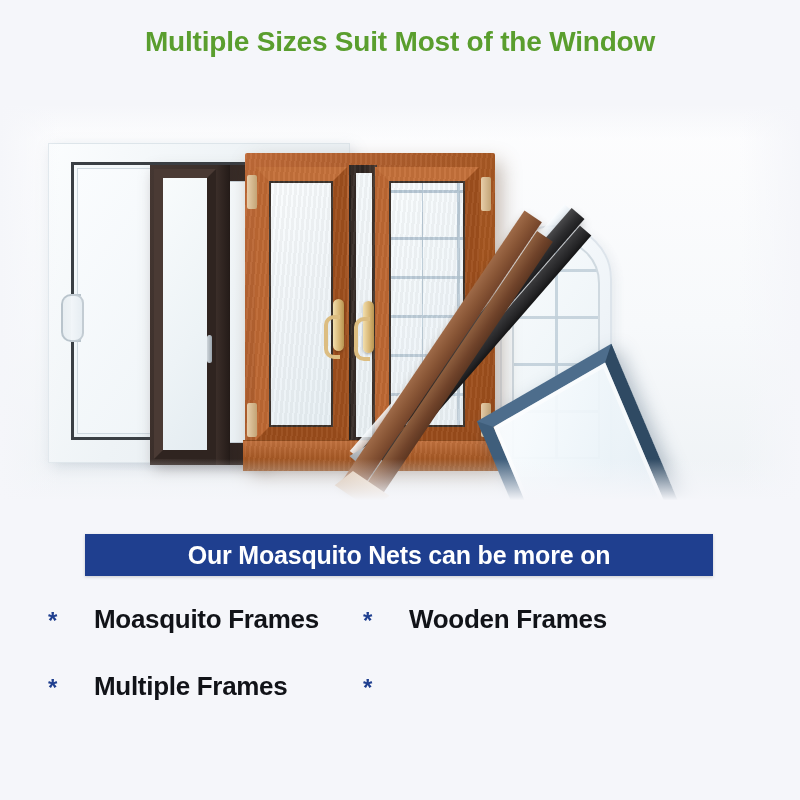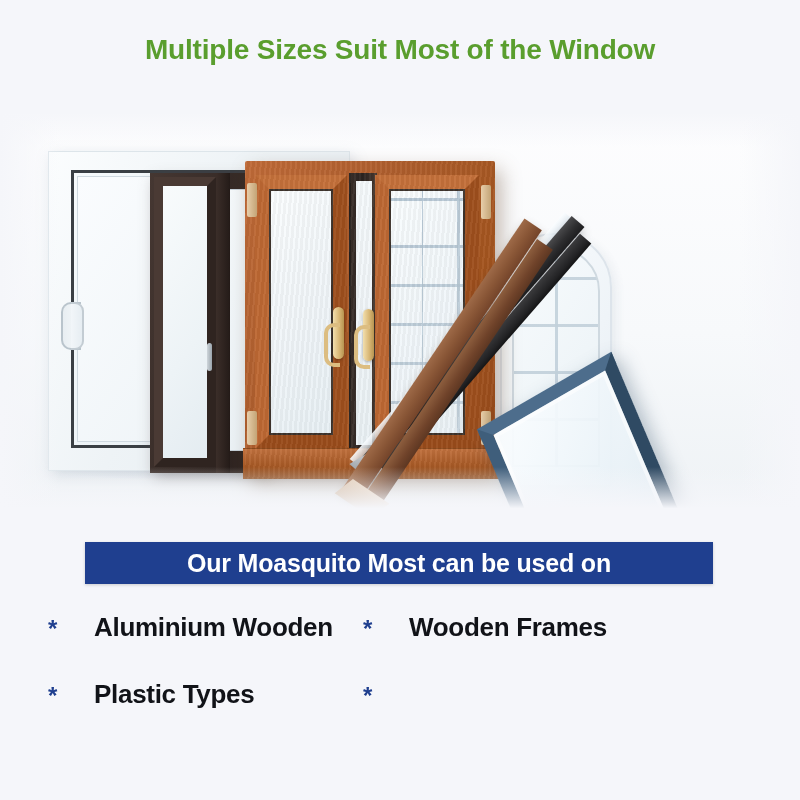--- a/index.html
+++ b/index.html
@@ -12,21 +12,20 @@
     background: #f5f6fa;
     font-family: "Liberation Sans", sans-serif;
     overflow: hidden;
     position: relative;
   }
   #page {
     position: relative;
     width: 800px;
     height: 792px;
     background: #f5f6fa;
-    margin-top: 8px;
   }
 
   
   .headline {
     position: absolute;
     top: 26px;
     left: 0;
     width: 800px;
     text-align: center;
     color: #5a9e2e;
@@ -380,40 +379,40 @@
       <div class="wood-sill"></div>
     </div>
 
     <div class="hero-fade-t"></div>
     <div class="hero-fade-b"></div>
     <div class="hero-fade-l"></div>
     <div class="hero-fade-r"></div>
   </div>
 
   <div class="banner">
-    <span class="banner-text">Our Moasquito Most can be used on</span>
+    <span class="banner-text">Our Moasquito Nets can be more on</span>
   </div>
 
   <div class="bullets">
 
     <div class="b-row">
       <div class="b-cell c1">
         <span class="b-star">*</span>
-        <span class="b-label">Aluminium Wooden</span>
+        <span class="b-label">Moasquito Frames</span>
       </div>
       <div class="b-cell c2">
         <span class="b-star">*</span>
         <span class="b-label">Wooden Frames</span>
       </div>
     </div>
 
     <div class="b-row">
       <div class="b-cell c1">
         <span class="b-star">*</span>
-        <span class="b-label">Plastic Types</span>
+        <span class="b-label">Multiple Frames</span>
       </div>
       <div class="b-cell c2">
         <span class="b-star">*</span>
       </div>
     </div>
 
   </div>
 
 </div>
 

